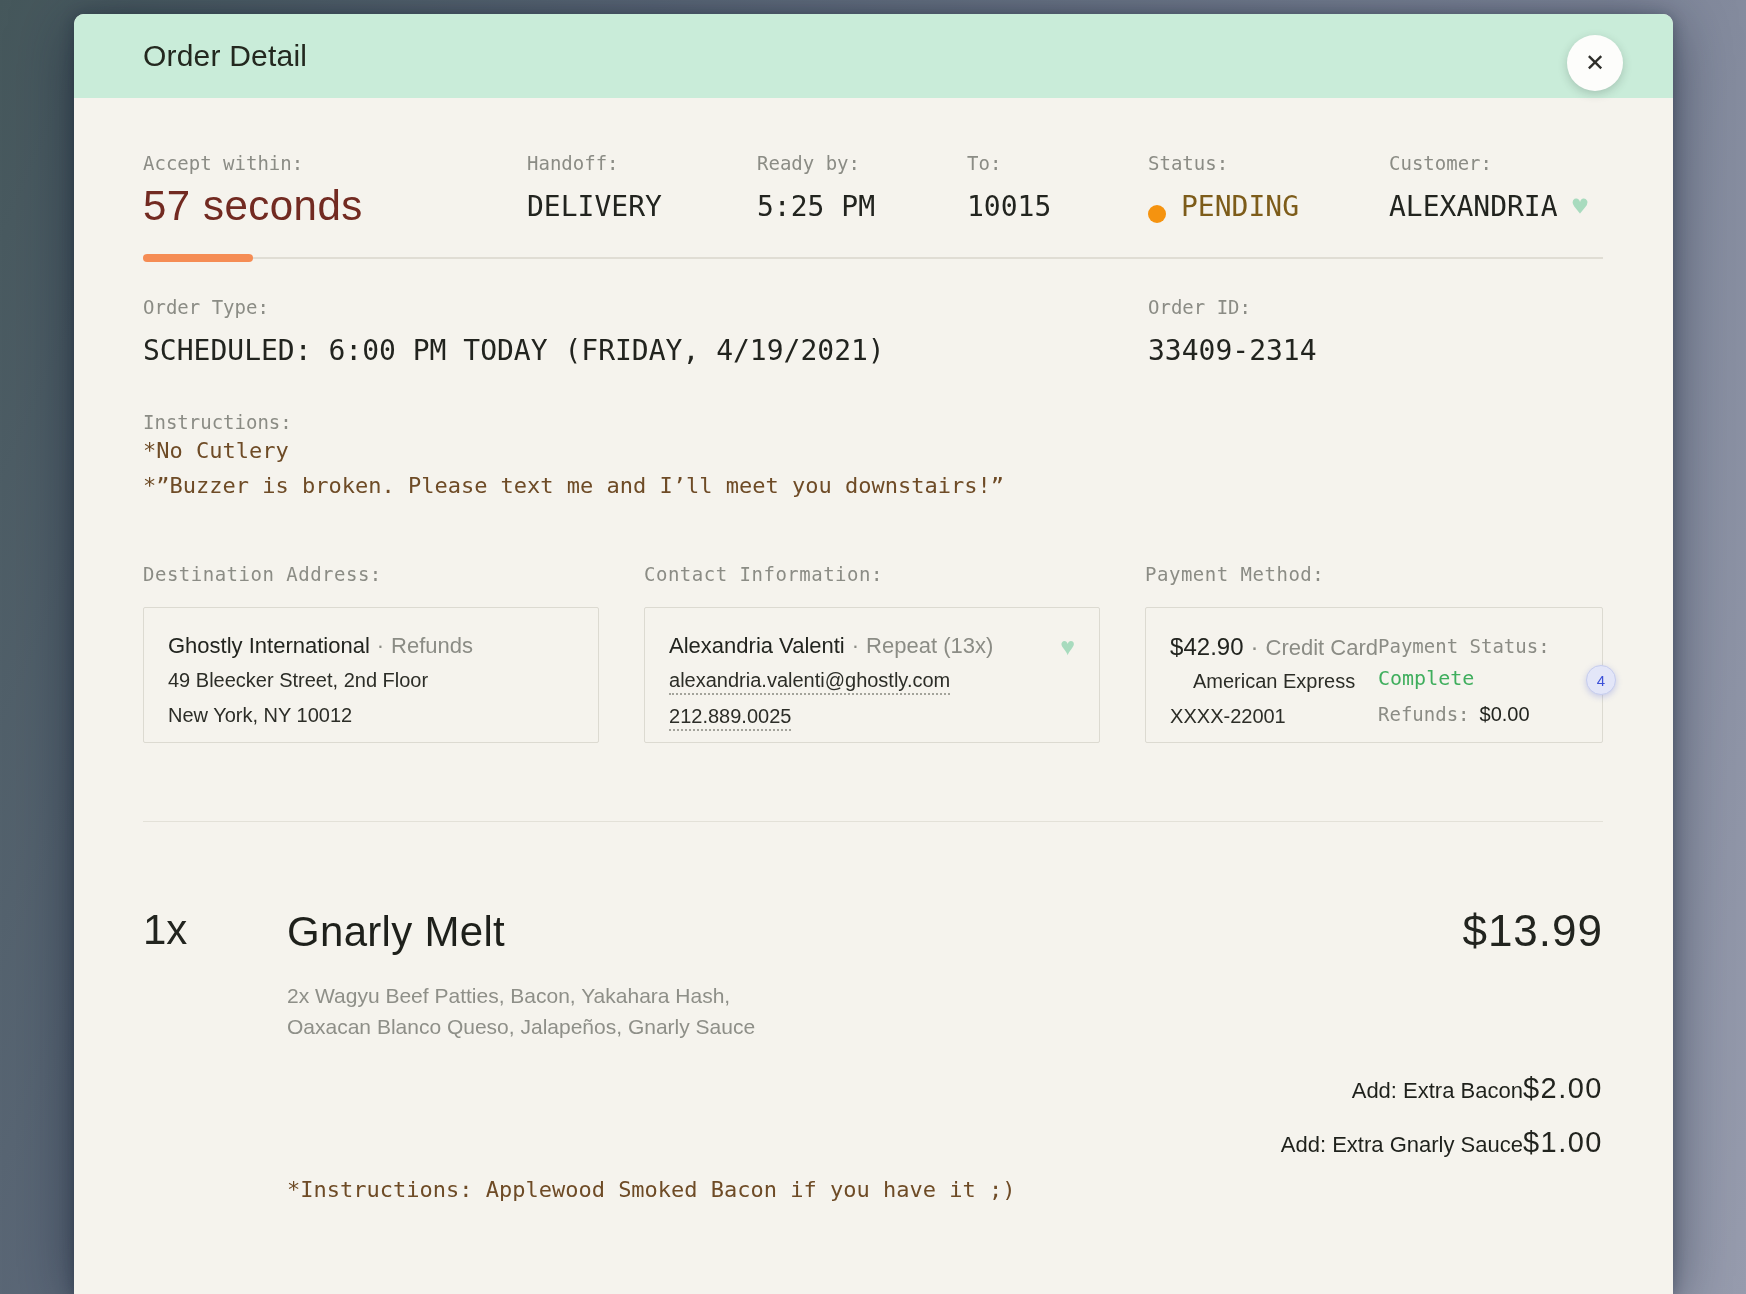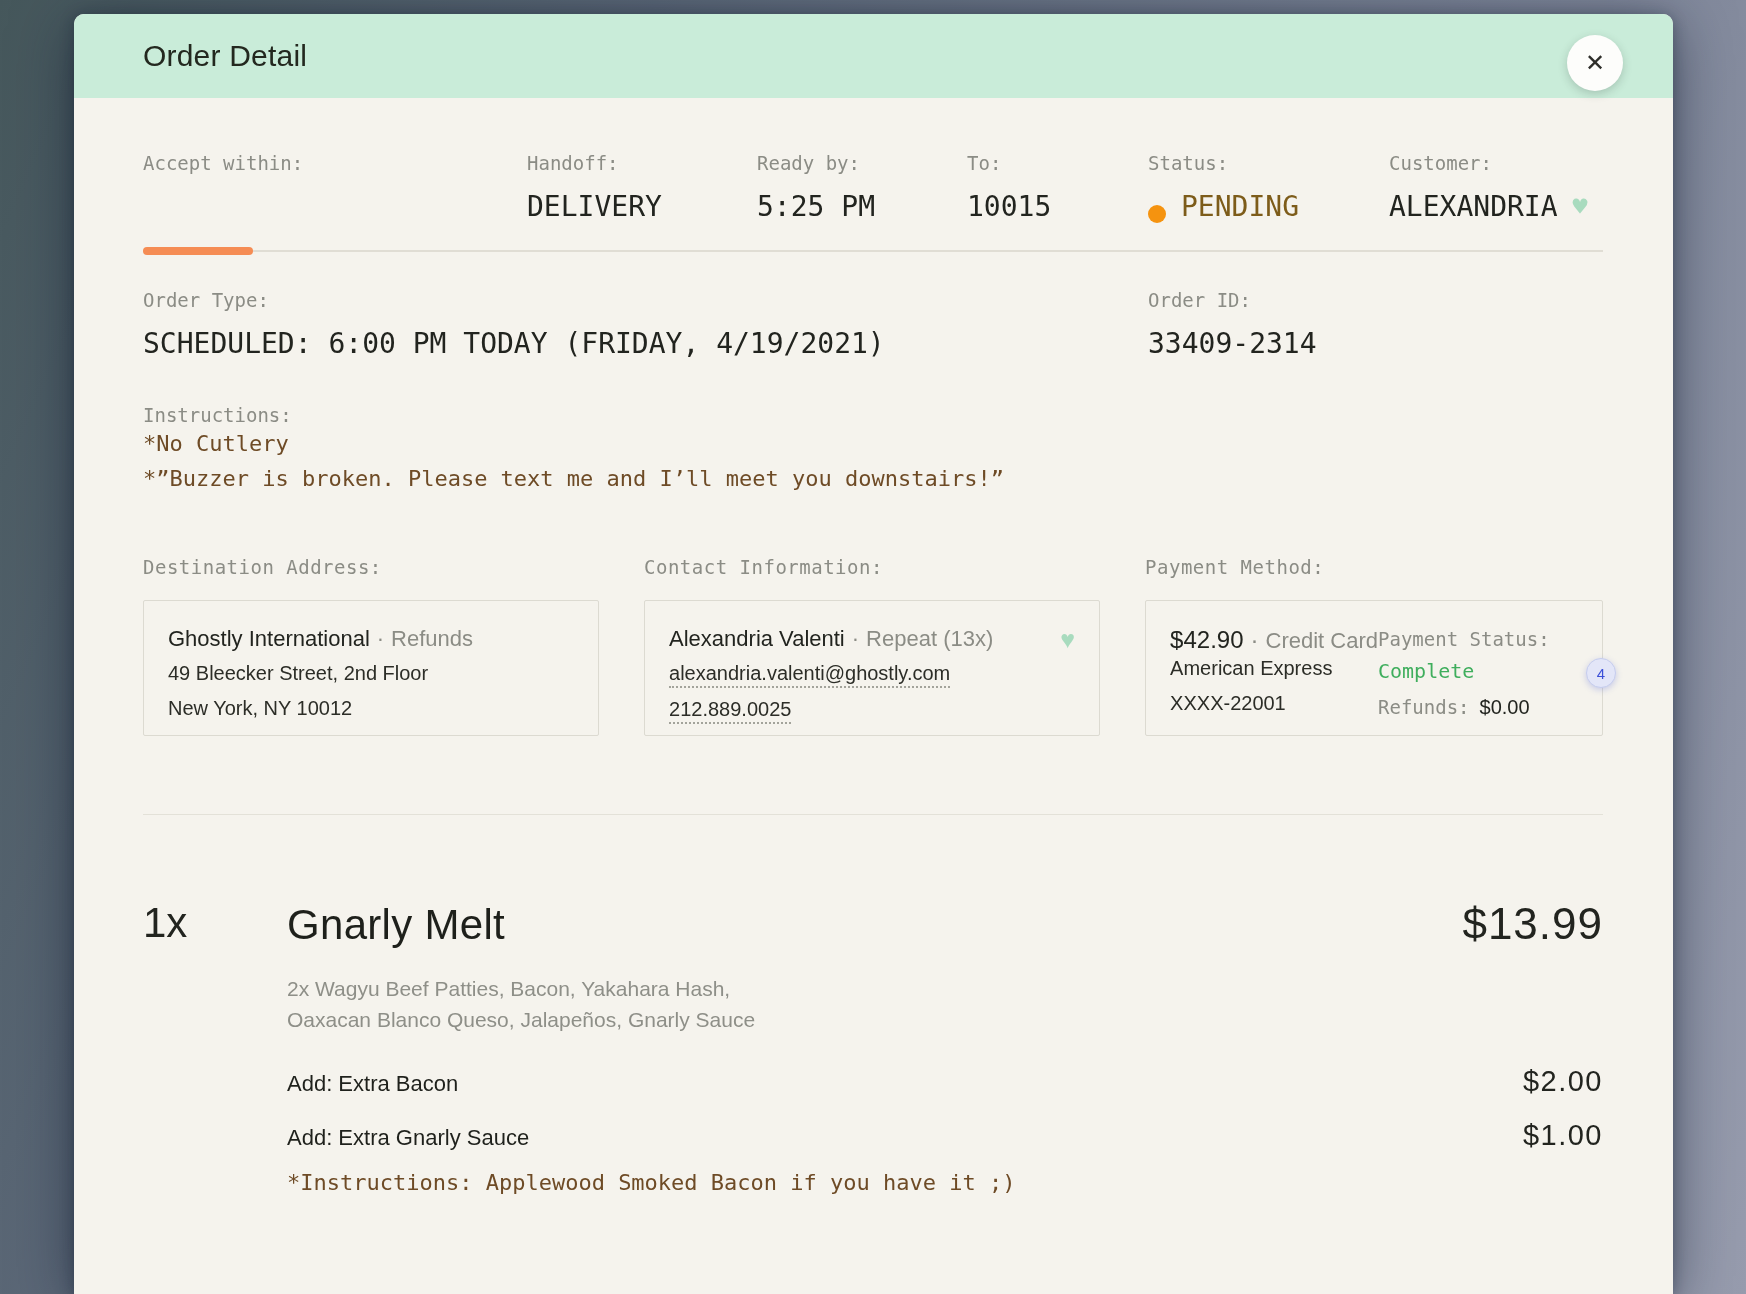--- a/index.html
+++ b/index.html
@@ -81,21 +81,21 @@
 
   .divider { margin-top:78px; height:1px; background:var(--divider,#e3e1d8); }
 
   .item-row { margin-top:84px; display:flex; }
   .item-qty { width:144px; flex-shrink:0; font-size:42px; color:var(--text_dark,#22241f); }
   .item-body { flex:1; min-width:0; }
   .item-title-row { display:flex; justify-content:space-between; align-items:baseline; }
   .item-name { font-size:42px; font-weight:500; color:#1e201b; letter-spacing:.3px; }
   .item-price { font-size:44px; color:var(--text_dark,#22241f); letter-spacing:1px; }
   .item-desc { margin-top:24px; font-size:21px; color:#8e8f88; line-height:31px; }
-  .addon-row { display:flex; justify-content:space-between; align-items:baseline; margin-top:30px; }
+  .addon-row { display:flex; justify-content:flex-end; align-items:baseline; margin-top:30px; }
   .addon-row + .addon-row { margin-top:21px; }
   .addon-label { font-size:22px; color:#1f211c; }
   .addon-price { font-size:29px; color:var(--text_dark,#22241f); letter-spacing:1.5px; }
   .item-note { margin-top:18px; font-family:"DejaVu Sans Mono",monospace; font-size:22px; color:var(--note_brown,#6e4b26); }
 </style>
 </head>
 <body>
 
 <div class="modal">
   <div class="modal-header">
@@ -103,20 +103,21 @@
     <button class="close-btn">
       <span>✕</span>
     </button>
   </div>
 
   <div class="content">
 
     <div class="meta-row">
       <div class="w1">
         <div class="sec-label">Accept within:</div>
+        <div class="countdown">57 seconds</div>
       </div>
       <div class="w2">
         <div class="sec-label">Handoff:</div>
         <div class="meta-value">DELIVERY</div>
       </div>
       <div class="w3">
         <div class="sec-label">Ready by:</div>
         <div class="meta-value">5:25 PM</div>
       </div>
       <div class="w4">
@@ -186,21 +187,21 @@
       </div>
 
       <div>
         <span class="sec-label card-label">Payment Method:</span>
         <div class="card">
           <div class="pay-cols">
             <div class="pay-left">
               <div class="card-title pay-amount">
                 <span>$42.90</span><span class="sep">·</span><span class="tag" style="font-size:22px">Credit Card</span>
               </div>
-              <div class="card-line" style="margin-top:0;">American Express</div>
+              <div class="card-line" style="margin-top:6px;text-align:center;">American Express</div>
               <div class="card-line">XXXX-22001</div>
             </div>
             <div class="pay-right">
               <div class="sec-label">Payment Status:</div>
               <div class="pay-status-value">Complete</div>
               <div class="pay-refunds">
                 <span class="sec-label">Refunds:</span>
                 <span class="pay-refunds-value">$0.00</span>
               </div>
             </div>

